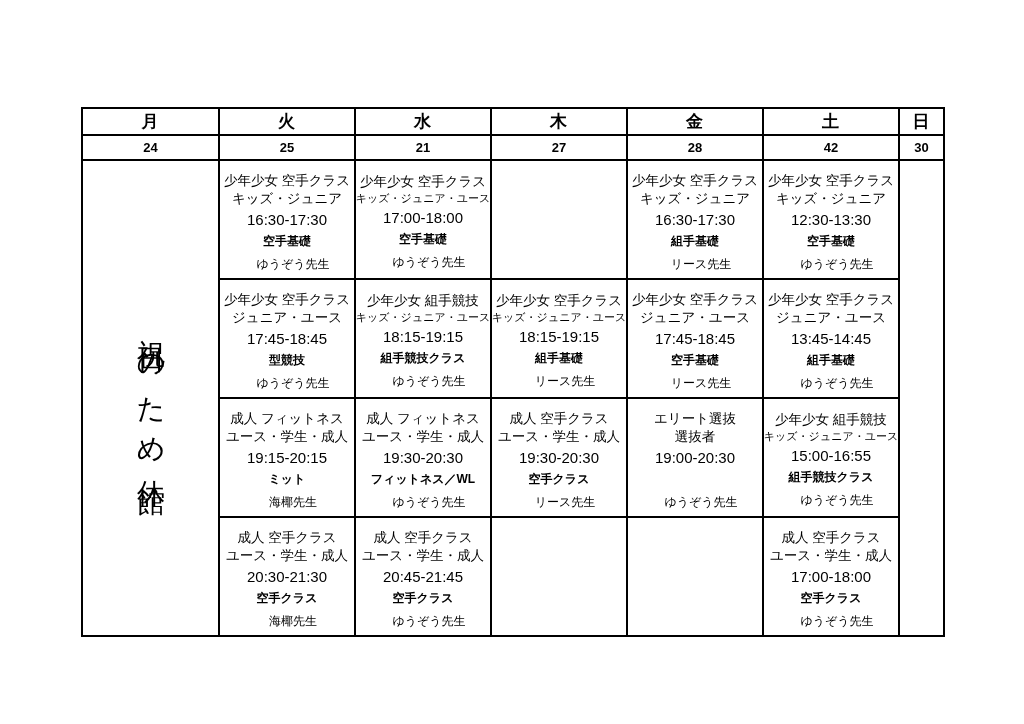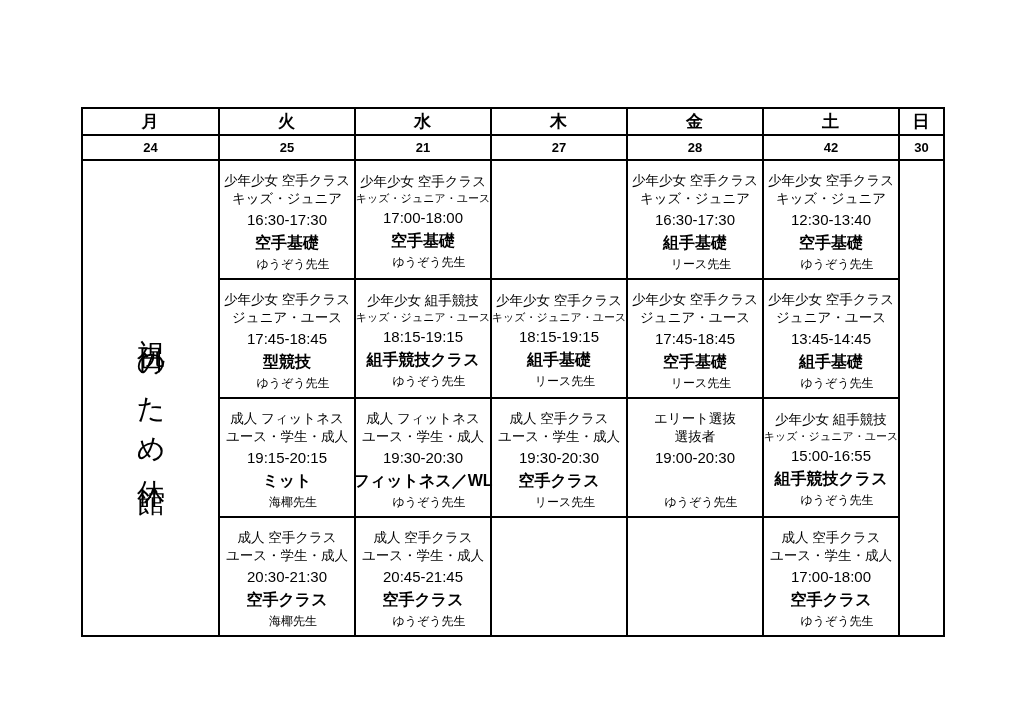--- a/index.html
+++ b/index.html
@@ -105,21 +105,21 @@
   }
   .ln-group.small {
     font-size: 11px;
     letter-spacing: 0px;
   }
   .ln-time {
     font-size: 15px;
     padding-bottom: 8px;
   }
   .ln-name {
-    font-size: 16px;
+    font-size: 12px;
     font-weight: bold;
     padding-bottom: 7px;
     min-height: 16px;
   }
   .ln-teacher {
     font-size: 12px;
     margin-left: 12px;
   }
   .empty-cell .cell-inner { visibility: hidden; }
 </style>
@@ -200,21 +200,21 @@
             <span class="ln ln-time">16:30-17:30</span>
             <span class="ln ln-name">組手基礎</span>
             <span class="ln ln-teacher">リース先生</span>
           </div>
         </td>
 
         <td>
           <div class="cell-inner">
             <span class="ln ln-title">少年少女 空手クラス</span>
             <span class="ln ln-group">キッズ・ジュニア</span>
-            <span class="ln ln-time">12:30-13:40</span>
+            <span class="ln ln-time">12:30-13:30</span>
             <span class="ln ln-name">空手基礎</span>
             <span class="ln ln-teacher">ゆうぞう先生</span>
           </div>
         </td>
 
         <td class="empty-cell" rowspan="4">
           <div class="cell-inner">
               <span class="ln"></span>
             </div>
         </td>

